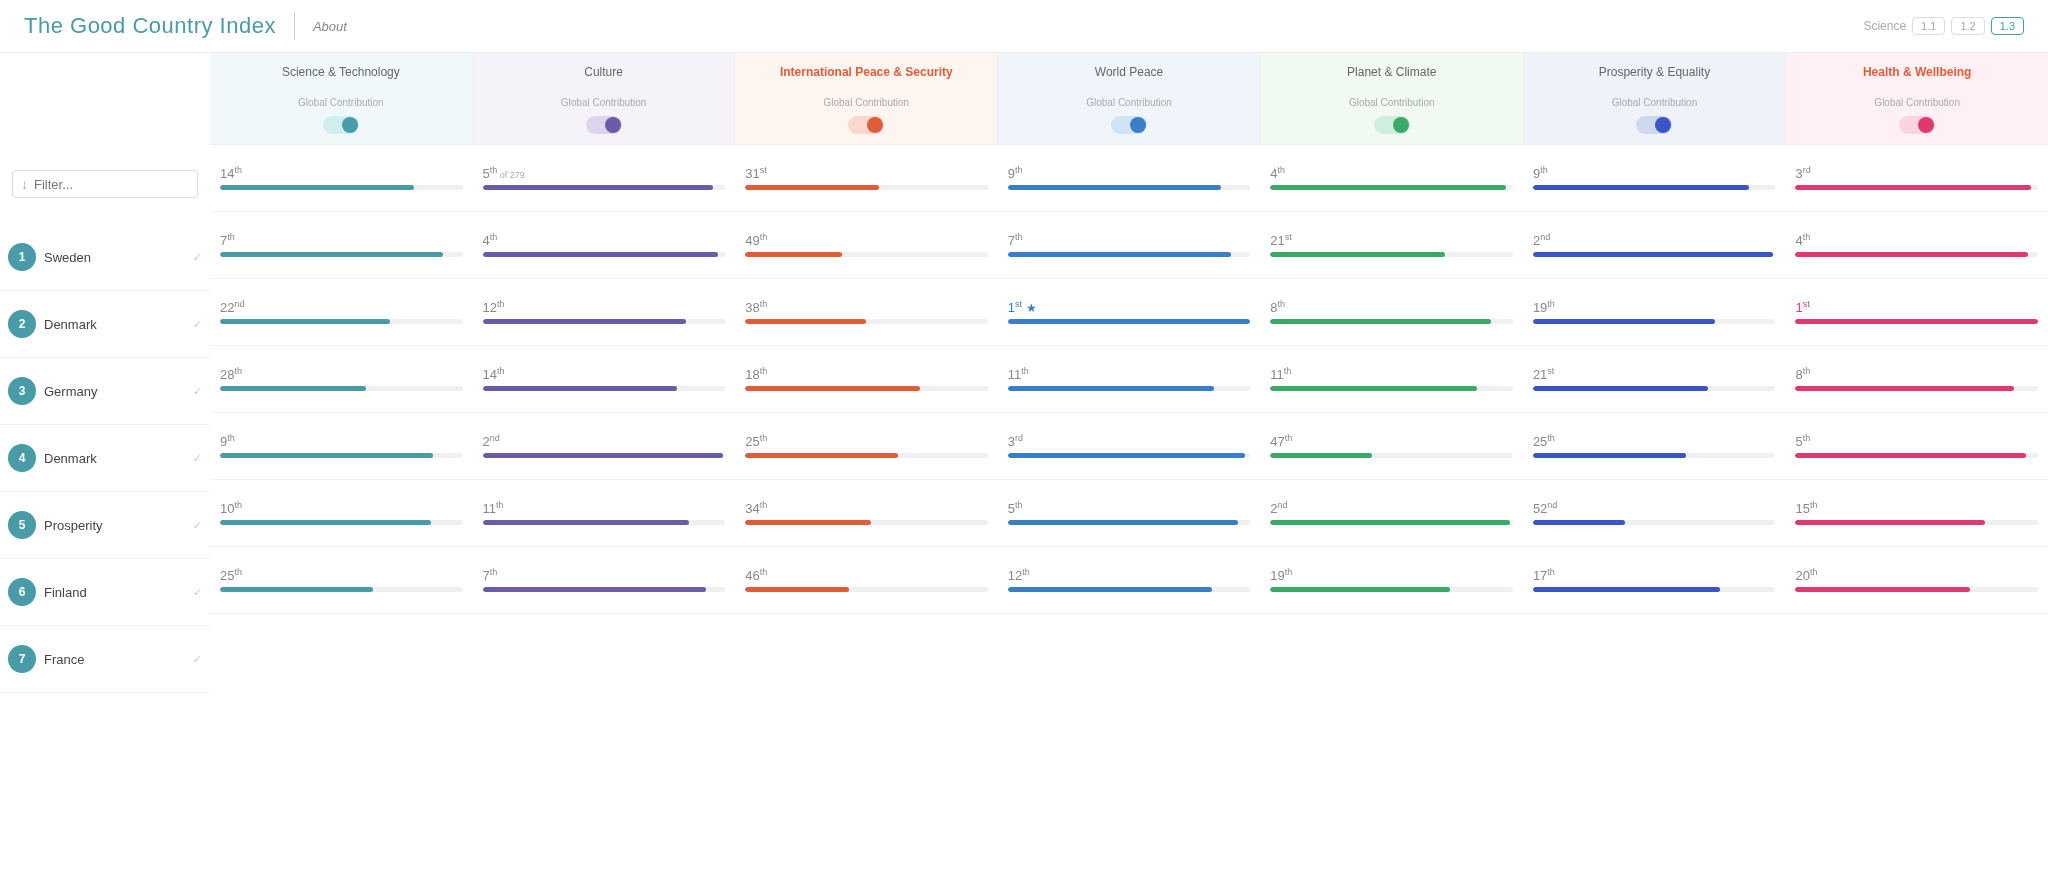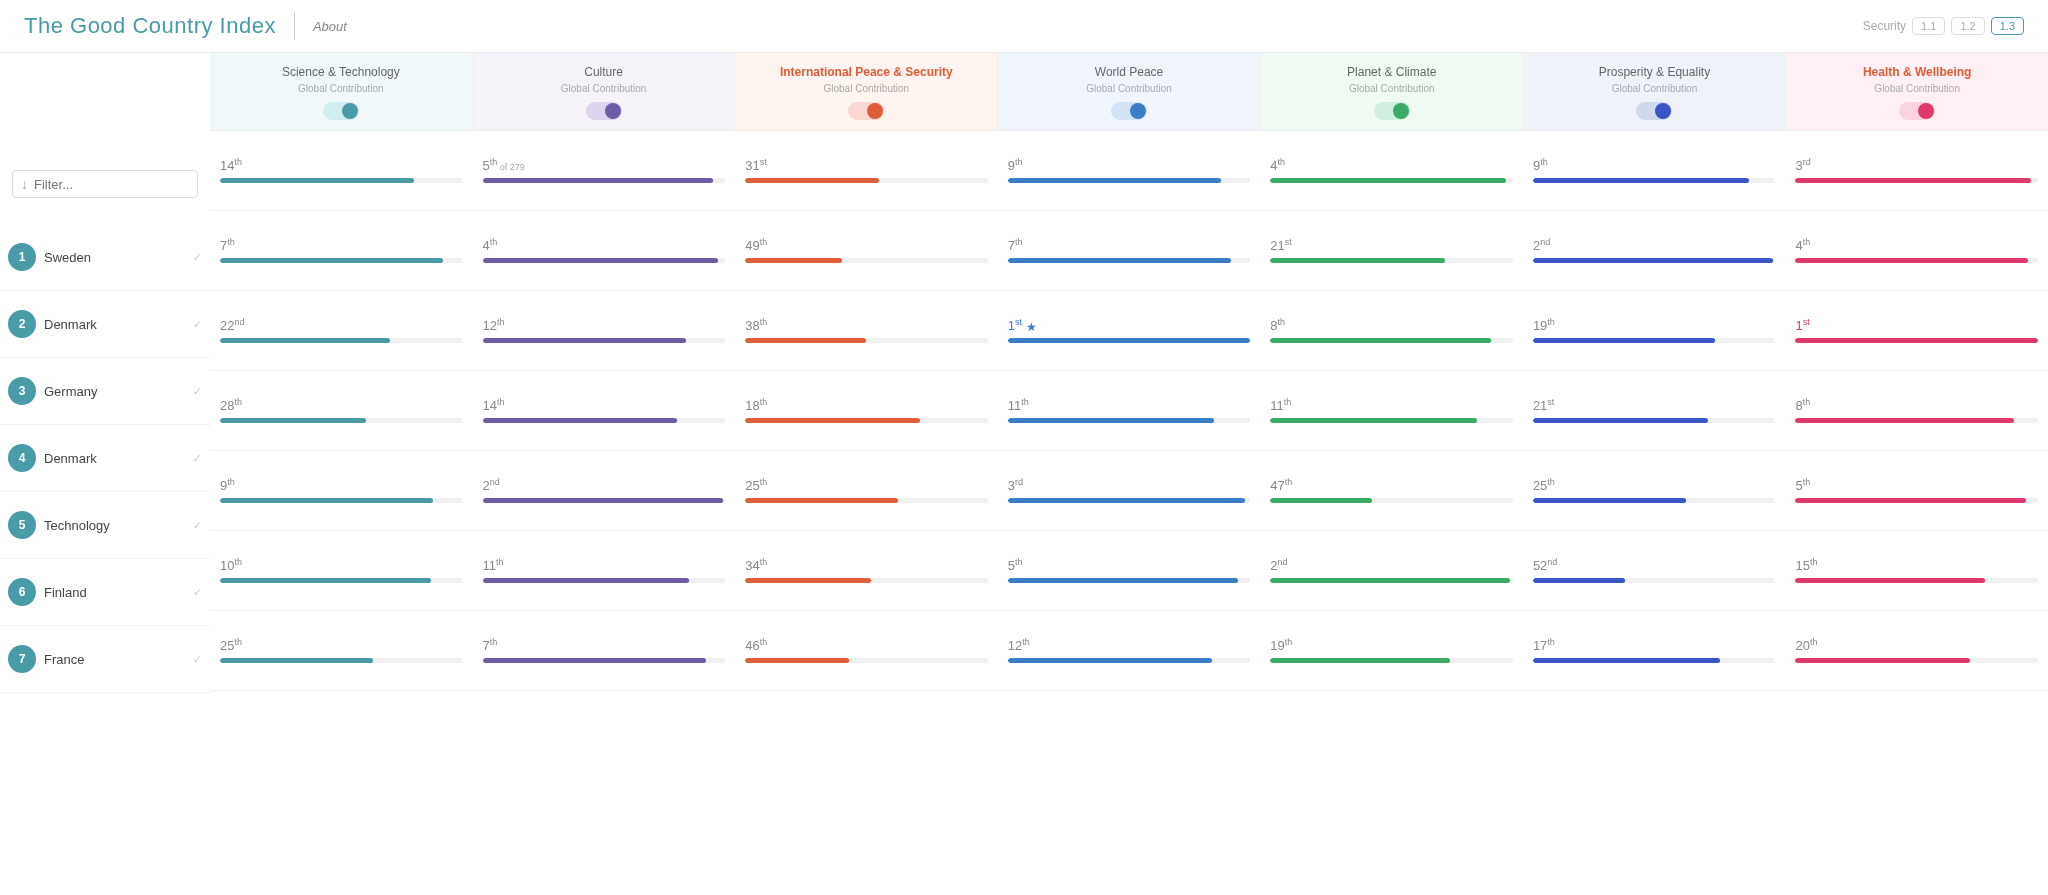--- a/index.html
+++ b/index.html
@@ -28,21 +28,21 @@
     .country-name { flex: 1; font-size: 13px; color: #444; }
     .country-chevron { color: #ccc; font-size: 11px; margin-left: 4px; }
 
     
     .columns-area { flex: 1; overflow-x: auto; }
     .columns-header { display: flex; border-bottom: 1px solid #eee; }
     .col-header { flex: 1; min-width: 140px; padding: 12px 10px 10px; border-right: 1px solid #f0f0f0; position: relative; }
     .col-header:last-child { border-right: none; }
     .col-header-title { font-size: 12px; color: #666; text-align: center; line-height: 1.3; }
     .col-header-title.highlighted { color: #e05d3a; font-weight: 600; }
-    .col-header-sub { font-size: 10px; color: #aaa; text-align: center; margin-top: 2px; }
+    .col-header-sub { font-size: 10px; color: #aaa; text-align: center; margin-top: 16px; }
     .col-header-toggle { display: flex; justify-content: center; margin-top: 8px; }
     .toggle { width: 36px; height: 18px; border-radius: 9px; background: #e0e0e0; position: relative; display: inline-block; }
     .toggle-knob { width: 16px; height: 16px; border-radius: 50%; position: absolute; top: 1px; }
     .toggle-on .toggle-knob { right: 1px; }
     
     .toggle-teal { background: #d0eef0; } .toggle-teal .toggle-knob { background: #4a9ba8; }
     .toggle-purple { background: #ddd4ee; } .toggle-purple .toggle-knob { background: #6d5ba8; }
     .toggle-red { background: #fad8d0; } .toggle-red .toggle-knob { background: #e05d3a; }
     .toggle-blue { background: #d0e4f5; } .toggle-blue .toggle-knob { background: #3a7ec8; }
     .toggle-green { background: #d0eedd; } .toggle-green .toggle-knob { background: #3aaa66; }
@@ -50,21 +50,21 @@
     .toggle-pink { background: #fad4de; } .toggle-pink .toggle-knob { background: #e03a6d; }
 
     
     .col-bg-teal { background: #f0f8f9; }
     .col-bg-purple { background: #f5f2fa; }
     .col-bg-red { background: #fef4f0; }
     .col-bg-blue { background: #f0f5fc; }
     .col-bg-green { background: #f0faf3; }
     .col-bg-navy { background: #f0f2fa; }
     .col-bg-pink { background: #fef0f4; }
-    .data-row { display: flex; height: 80px; border-bottom: 1px solid #f0f0f0; align-items: center; }
+    .data-row { display: flex; height: 67px; border-bottom: 1px solid #f0f0f0; align-items: center; }
     .data-cell { flex: 1; min-width: 140px; padding: 0 10px; display: flex; flex-direction: column; justify-content: center; }
     .rank-label { font-size: 13px; color: #888; margin-bottom: 4px; }
     .rank-label sup { font-size: 9px; }
     .bar-wrap { width: 100%; height: 5px; background: #f0f0f0; border-radius: 3px; overflow: hidden; }
     .bar { height: 100%; border-radius: 3px; }
     .bar-teal { background: #4a9ba8; }
     .bar-purple { background: #6d5ba8; }
     .bar-red { background: #e05d3a; }
     .bar-blue { background: #3a7ec8; }
     .bar-green { background: #3aaa66; }
@@ -74,21 +74,21 @@
     .star-icon { color: #3a7ec8; font-size: 12px; margin-left: 4px; }
   </style>
 </head>
 <body>
 
 <div class="header">
   <span class="header-title">The Good Country Index</span>
   <div class="header-divider"></div>
   <span class="header-about">About</span>
   <div class="header-version">
-    <span>Security</span>
+    <span>Science</span>
     <span class="version-btn">1.1</span>
     <span class="version-btn">1.2</span>
     <span class="version-btn active">1.3</span>
   </div>
 </div>
 
 <div class="main-layout">
 
   <div class="sidebar">
 
@@ -115,21 +115,21 @@
     <span class="country-name">Germany</span>
     <span class="country-chevron">✓</span>
   </div>
         <div class="country-row">
     <div class="country-num" style="background:#4a9ba8">4</div>
     <span class="country-name">Denmark</span>
     <span class="country-chevron">✓</span>
   </div>
         <div class="country-row">
     <div class="country-num" style="background:#4a9ba8">5</div>
-    <span class="country-name">Technology</span>
+    <span class="country-name">Prosperity</span>
     <span class="country-chevron">✓</span>
   </div>
         <div class="country-row">
     <div class="country-num" style="background:#4a9ba8">6</div>
     <span class="country-name">Finland</span>
     <span class="country-chevron">✓</span>
   </div>
         <div class="country-row">
     <div class="country-num" style="background:#4a9ba8">7</div>
     <span class="country-name">France</span>

